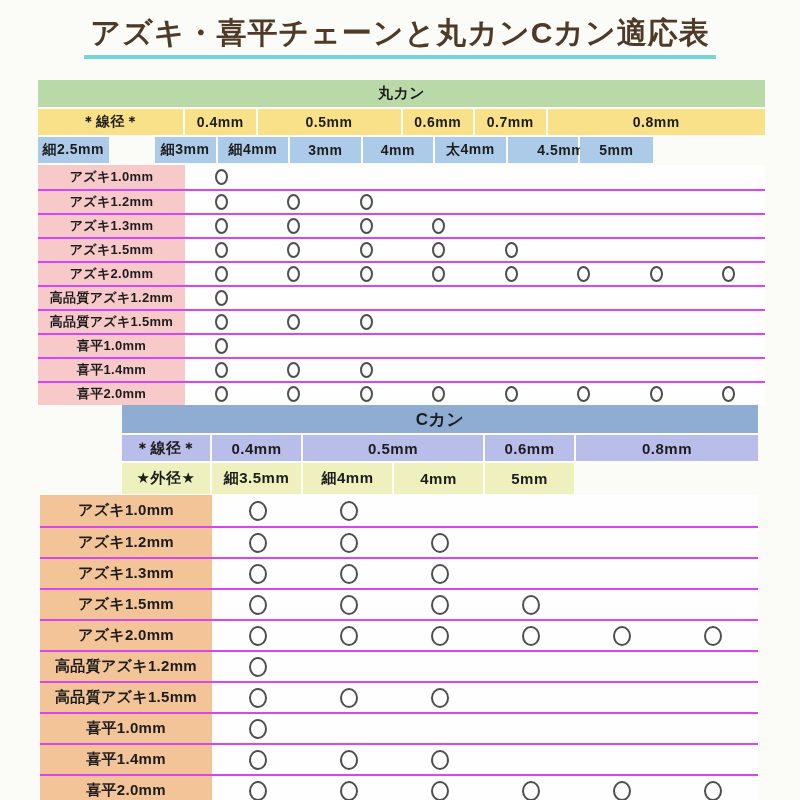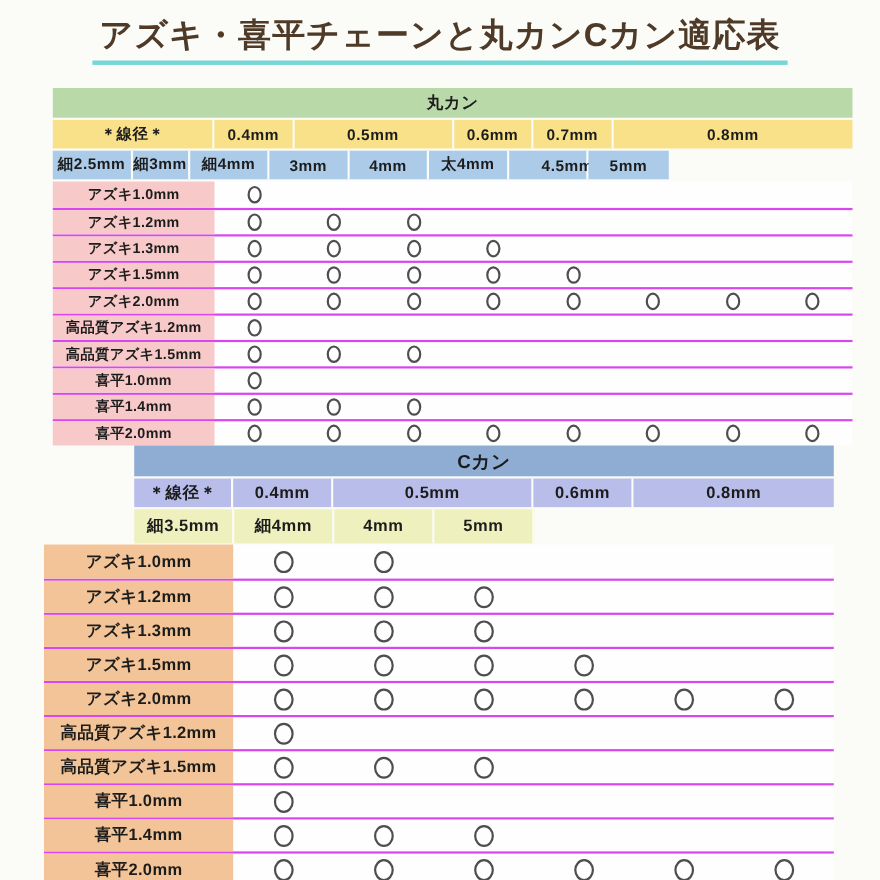--- a/index.html
+++ b/index.html
@@ -30,21 +30,21 @@
   .gap-r{border-right:2px solid #fbfcf8;}
   .drow{box-sizing:border-box;display:flex;align-items:center;}
   .drow.sep{border-top:2px solid #d946ef;justify-content:space-between;}
   .rlabel{
     box-sizing:border-box;height:100%;display:flex;align-items:center;justify-content:center;
     letter-spacing:.3px;white-space:nowrap;
   }
   .ccell{display:flex;align-items:center;justify-content:center;height:100%;}
   .ring{box-sizing:border-box;border:2px solid #4e4e4e;border-radius:50%;background:transparent;}
   
-  #t1{left:48px;top:80px;width:727px;}
+  #t1{left:38px;top:80px;width:727px;}
   #t1 .title-row{height:27px;background:var(--t1-header,#b9d9a9);margin-bottom:2px;font-size:15px;}
   #t1 .wire-row{height:26px;margin-bottom:2px;font-size:14px;}
   #t1 .wire-row .hcell{background:var(--t1-wire,#f9e189);}
   #t1 .outer-row{height:26px;margin-bottom:2px;font-size:14px;}
   #t1 .outer-row .hcell{background:var(--t1-outer,#accbe9);}
   #t1 .drow{height:24px;font-size:13px;background:#fefefe;}
   #t1 .rlabel{width:147px;background:var(--t1-label,#f8c9c9);}
   #t1 .ccell{width:72.5px;}
   #t1 .ring{width:13px;height:16px;}
   
@@ -72,21 +72,21 @@
     <div class="hrow wire-row">
       <div class="hcell gap-r" style="width: 147px;">＊線径＊</div>
       <div class="hcell gap-r" style="width: 72.5px;">0.4mm</div>
       <div class="hcell gap-r" style="width: 145px;">0.5mm</div>
       <div class="hcell gap-r" style="width: 72.5px;">0.6mm</div>
       <div class="hcell gap-r" style="width: 72.5px;">0.7mm</div>
       <div class="hcell" style="width: 217.5px;">0.8mm</div>
     </div>
     <div class="hrow outer-row">
       <div class="hcell gap-r" style="width: 72.5px;">細2.5mm</div>
-      <div class="hcell gap-r" style="width: 52px;">細3mm</div>
+      <div class="hcell gap-r" style="width: 63px; margin-left: 44px;">細3mm</div>
       <div class="hcell gap-r" style="width: 72.5px;">細4mm</div>
       <div class="hcell gap-r" style="width: 72.5px;">3mm</div>
       <div class="hcell gap-r" style="width: 72.5px;">4mm</div>
       <div class="hcell gap-r" style="width: 72.5px;">太4mm</div>
       <div class="hcell gap-r" style="width: 72.5px; padding-left: 36px;">4.5mm</div>
       <div class="hcell" style="width: 72.5px;">5mm</div>
     </div>
     <div class="drow">
       <div class="rlabel">アズキ1.0mm</div>
       <div class="ccell">
@@ -275,20 +275,21 @@
 <section id="t2" class="tbl">
     <div class="hcell title-row">Cカン</div>
     <div class="hrow wire-row">
       <div class="hcell gap-r" style="width: 90px;">＊線径＊</div>
       <div class="hcell gap-r" style="width: 91px;">0.4mm</div>
       <div class="hcell gap-r" style="width: 182px;">0.5mm</div>
       <div class="hcell gap-r" style="width: 91px;">0.6mm</div>
       <div class="hcell" style="width: 182px;">0.8mm</div>
     </div>
     <div class="hrow outer-row">
+      <div class="hcell gap-r" style="width: 90px;">★外径★</div>
       <div class="hcell gap-r" style="width: 91px;">細3.5mm</div>
       <div class="hcell gap-r" style="width: 91px;">細4mm</div>
       <div class="hcell gap-r" style="width: 91px;">4mm</div>
       <div class="hcell gap-r" style="width: 91px;">5mm</div>
     </div>
     <div class="drow">
       <div class="rlabel">アズキ1.0mm</div>
       <div class="ccell">
         <div class="ring"></div>
       </div>

